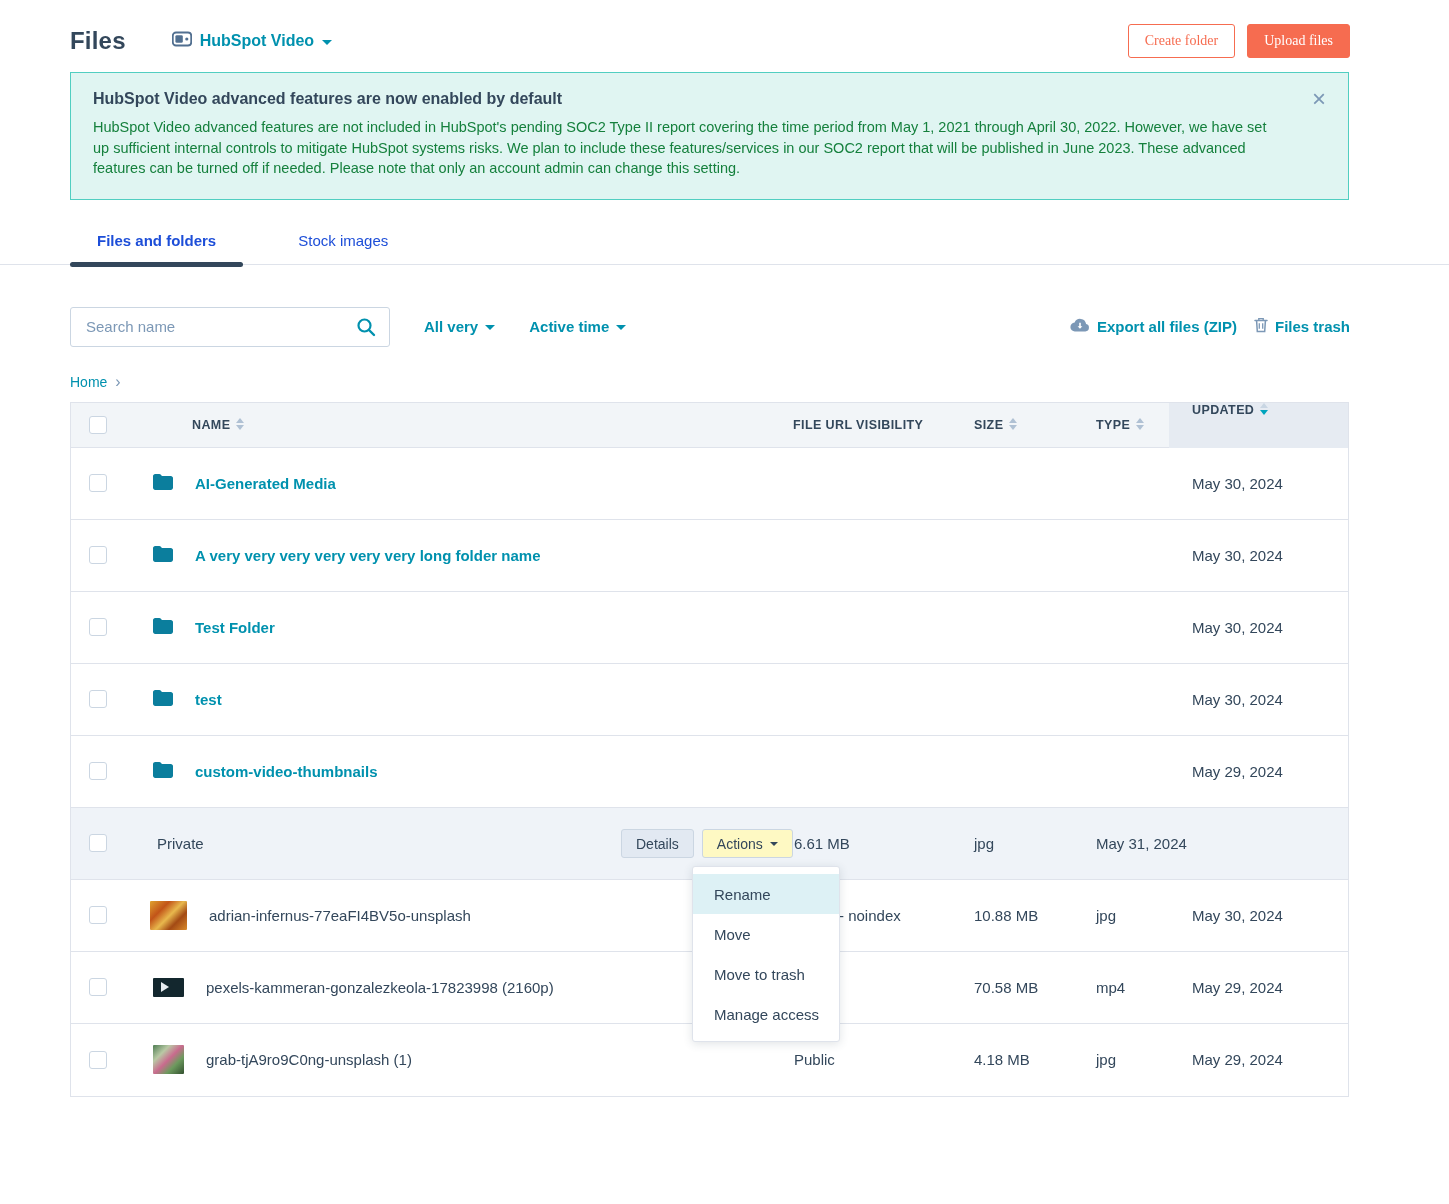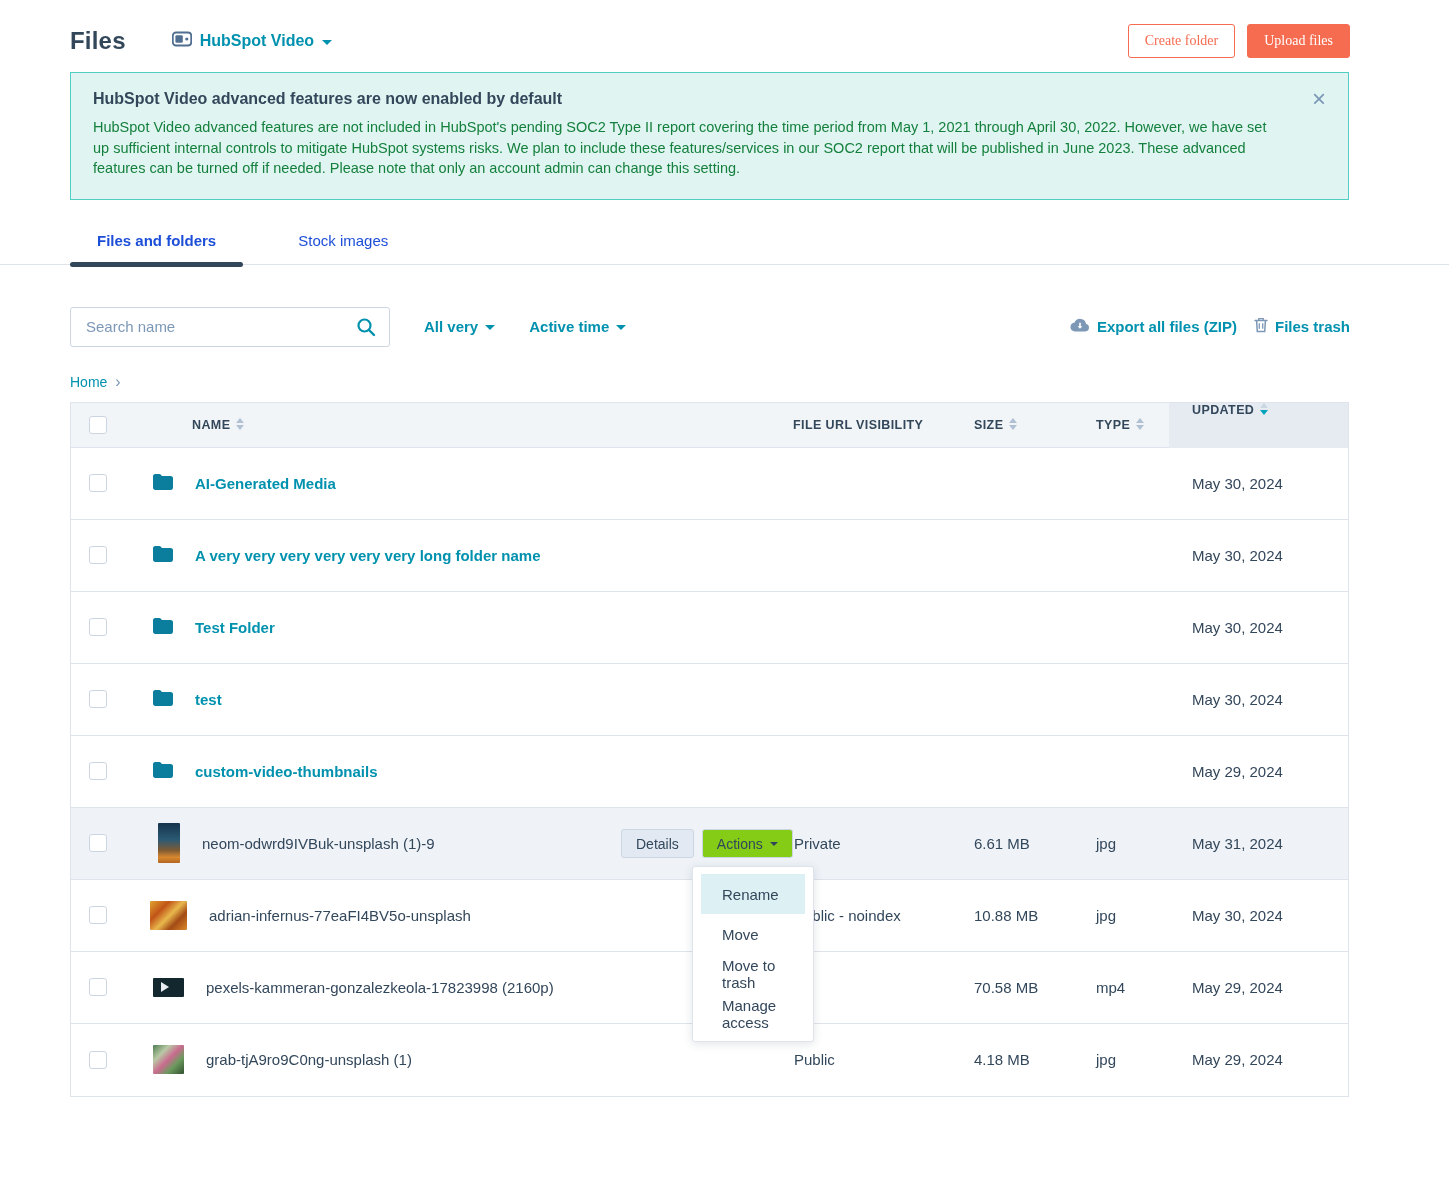--- a/index.html
+++ b/index.html
@@ -78,25 +78,25 @@
 
   .thumb-neom { width:22px; height:40px; margin-left:24px; background:linear-gradient(180deg,#16344c 0%,#2b5a74 42%,#7e5a33 68%,#d8882f 86%,#b3641f 100%); }
   .thumb-adrian { width:37px; height:29px; margin-left:16px; background:linear-gradient(135deg,#e0a22e 0%,#c25418 30%,#e8b84d 52%,#a34a14 72%,#d98a2b 100%); }
   .thumb-pexels { width:31px; height:19px; margin-left:19px; background:#13272e; position:relative; }
   .thumb-pexels .play { position:absolute; left:8px; top:4.5px; width:0; height:0; border-top:5px solid transparent; border-bottom:5px solid transparent; border-left:8px solid #e8eef2; }
   .thumb-grab { width:31px; height:29px; margin-left:19px; background:linear-gradient(135deg,#4e7d52 0%,#b9c9a5 28%,#c96b8e 50%,#6d9a5e 70%,#32502f 100%); }
 
   .row-btns { position:absolute; left:550px; top:0; height:72px; display:flex; align-items:center; gap:8px; }
   .mini-btn { font-family:"Liberation Sans",sans-serif; font-size:14px; color:#33475b; border-radius:3px; height:29px; padding:0 14px; cursor:pointer; display:flex; align-items:center; gap:7px; }
   .btn-details { background:#e2e9f2; border:1px solid #cbd6e2; }
-  .btn-actions { background:#84cc16; border:1px solid #cbd6e2; }
+  .btn-actions { background:#fef9c3; border:1px solid #cbd6e2; }
   .caret-sm { width:0;height:0;border-left:4px solid transparent;border-right:4px solid transparent;border-top:4px solid #33475b; margin-top:1px; }
 
   
-  .context-menu { position:absolute; left:692px; top:866px; width:122px; background:#fff; border:1px solid #dfe3eb; border-radius:3px; box-shadow:0 2px 10px rgba(45,62,80,.14); padding:7px 8px; z-index:30; }
+  .context-menu { position:absolute; left:692px; top:866px; width:148px; background:#fff; border:1px solid #dfe3eb; border-radius:3px; box-shadow:0 2px 10px rgba(45,62,80,.14); padding:7px 0; z-index:30; }
   .menu-item { height:40px; display:flex; align-items:center; padding-left:21px; font-size:15px; color:#33475b; cursor:pointer; }
   .menu-item.highlight { background:#ddf1f5; }
 </style>
 </head>
 <body>
 
 <div class="page">
 
   <div class="topbar">
     <div class="page-title">Files</div>
@@ -290,24 +290,20 @@
       <div class="cell"></div>
       <div class="cell"></div>
       <div class="cell"></div>
       <div class="cell">May 29, 2024</div>
     </div>
 
     <div class="t-row hovered">
       <div class="ccell">
           <span class="checkbox"></span>
         </div>
-      <div class="ncell">
-        <span class="thumb thumb-neom"></span>
-        <span class="name-plain">neom-odwrd9IVBuk-unsplash (1)-9</span>
-      </div>
       <div class="cell">Private</div>
       <div class="cell">6.61 MB</div>
       <div class="cell">jpg</div>
       <div class="cell">May 31, 2024</div>
       <div class="row-btns">
         <button class="mini-btn btn-details">Details</button>
         <button class="mini-btn btn-actions">
           <span>Actions</span>
           <span class="caret-sm"></span>
         </button>

